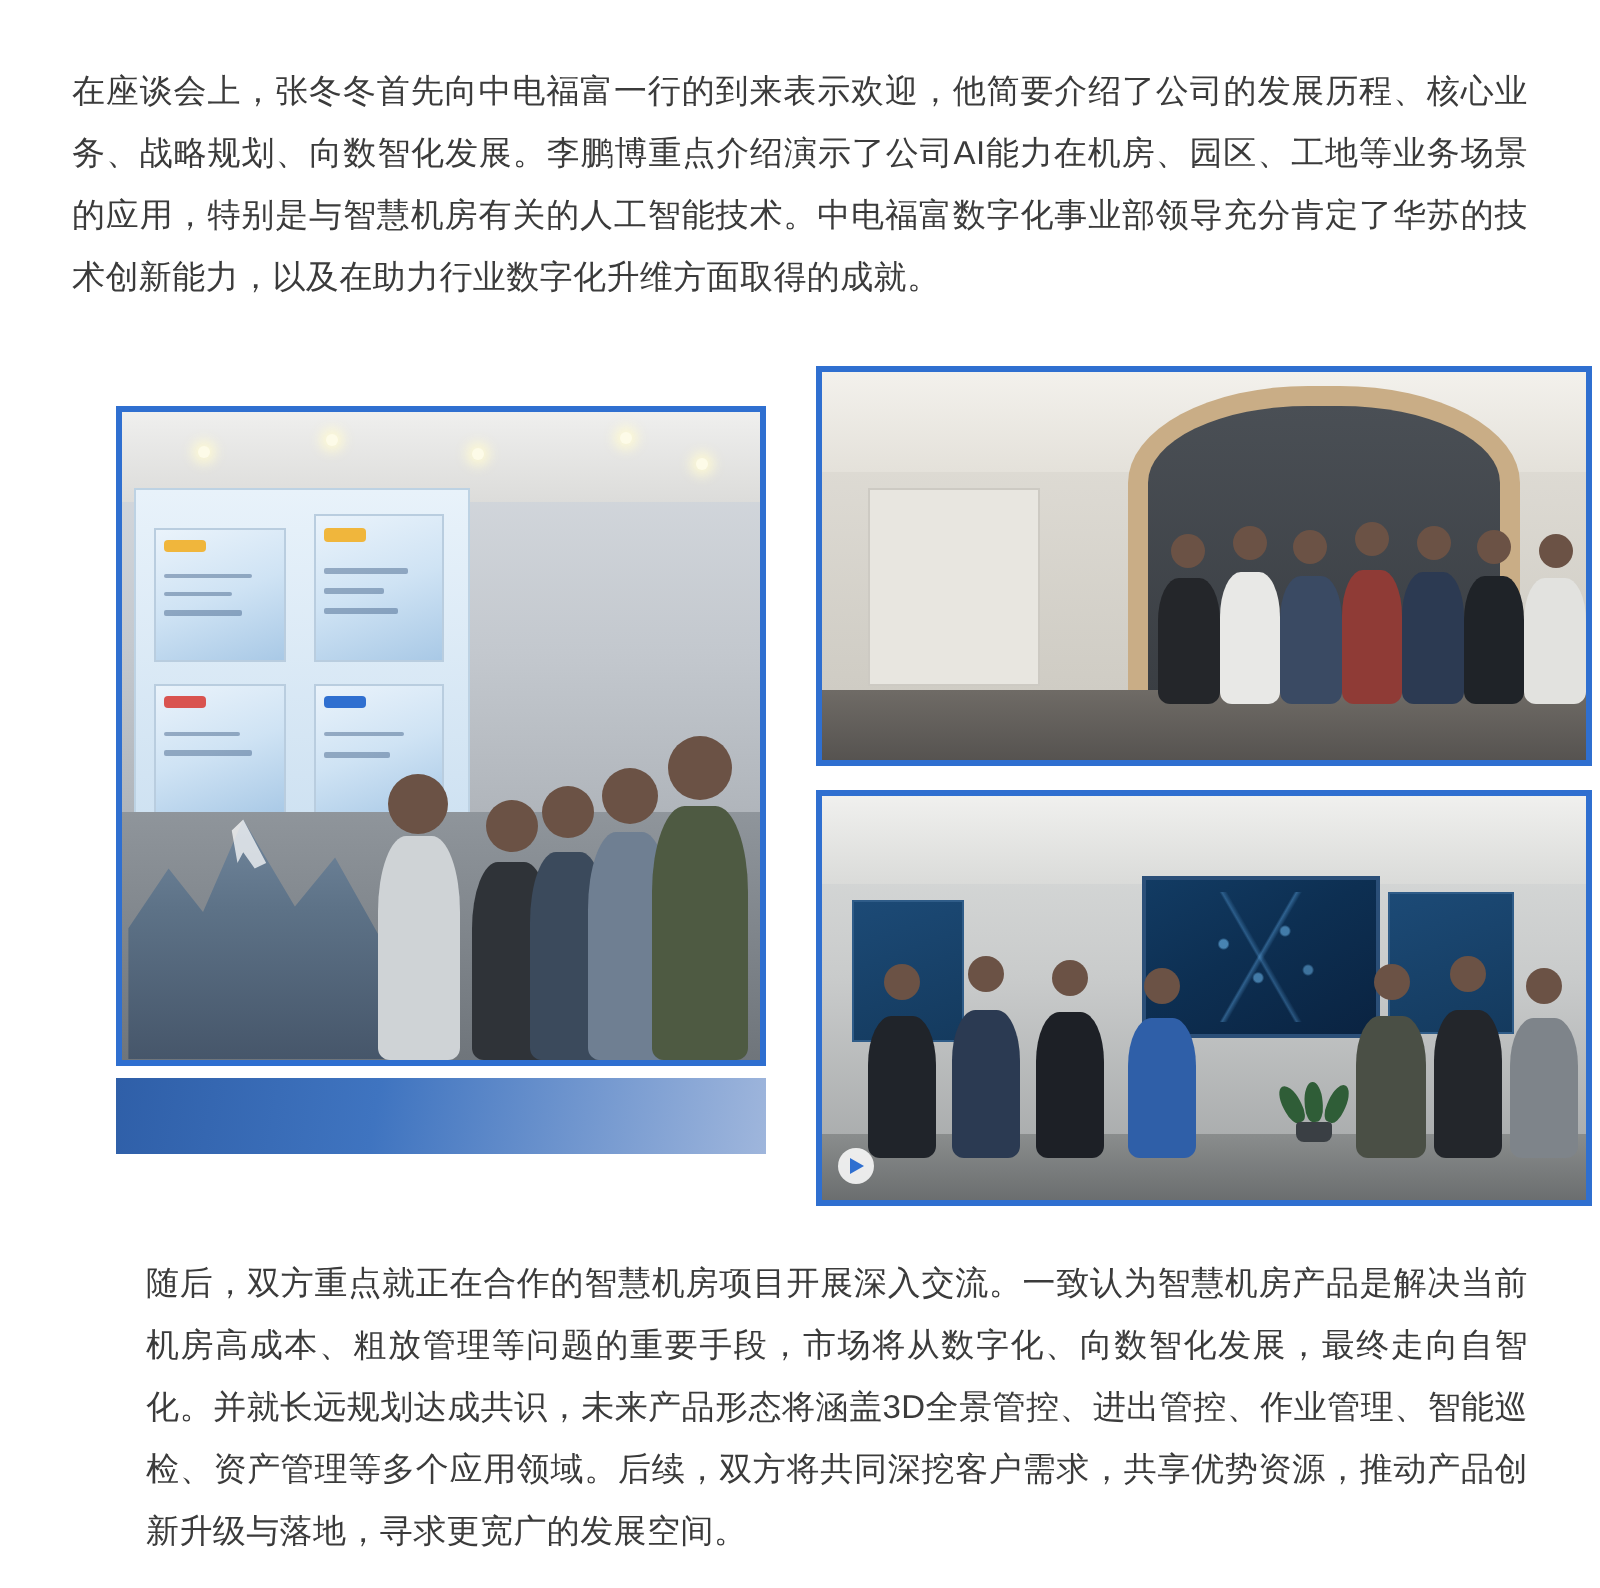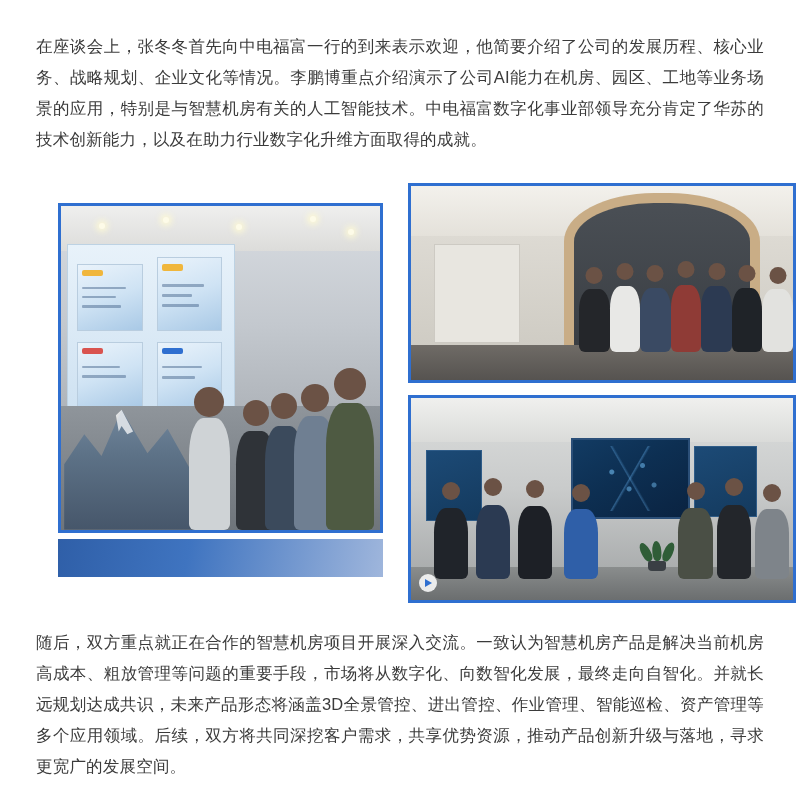--- a/index.html
+++ b/index.html
@@ -26,20 +26,21 @@
     line-height: 31px;
     color: #3b3b3b;
     text-align: justify;
     letter-spacing: 0.2px;
   }
   .para-top {
     padding-top: 14px;
   }
   .para-bottom {
     padding-top: 8px;
+    margin-left: 37px;
   }
   
   .gallery {
     position: relative;
     height: 420px;
     margin-top: 28px;
   }
   .photo {
     position: absolute;
     border: 3px solid #2f6fd0;
@@ -251,21 +252,21 @@
     align-items: center;
     justify-content: center;
   }
   .play-badge svg { display: block; }
 </style>
 </head>
 <body>
 
 <div class="page">
 
-  <p class="para para-top">在座谈会上，张冬冬首先向中电福富一行的到来表示欢迎，他简要介绍了公司的发展历程、核心业务、战略规划、企业文化等情况。李鹏博重点介绍演示了公司AI能力在机房、园区、工地等业务场景的应用，特别是与智慧机房有关的人工智能技术。中电福富数字化事业部领导充分肯定了华苏的技术创新能力，以及在助力行业数字化升维方面取得的成就。</p>
+  <p class="para para-top">在座谈会上，张冬冬首先向中电福富一行的到来表示欢迎，他简要介绍了公司的发展历程、核心业务、战略规划、向数智化发展。李鹏博重点介绍演示了公司AI能力在机房、园区、工地等业务场景的应用，特别是与智慧机房有关的人工智能技术。中电福富数字化事业部领导充分肯定了华苏的技术创新能力，以及在助力行业数字化升维方面取得的成就。</p>
 
   <div class="gallery">
 
     <div class="photo left">
       <div class="scene">
         <div class="l-wall"></div>
         <div class="l-ceil">
           <span class="dot" style="left:12%; top:38%"></span>
           <span class="dot" style="left:32%; top:26%"></span>
           <span class="dot" style="left:55%; top:40%"></span>

